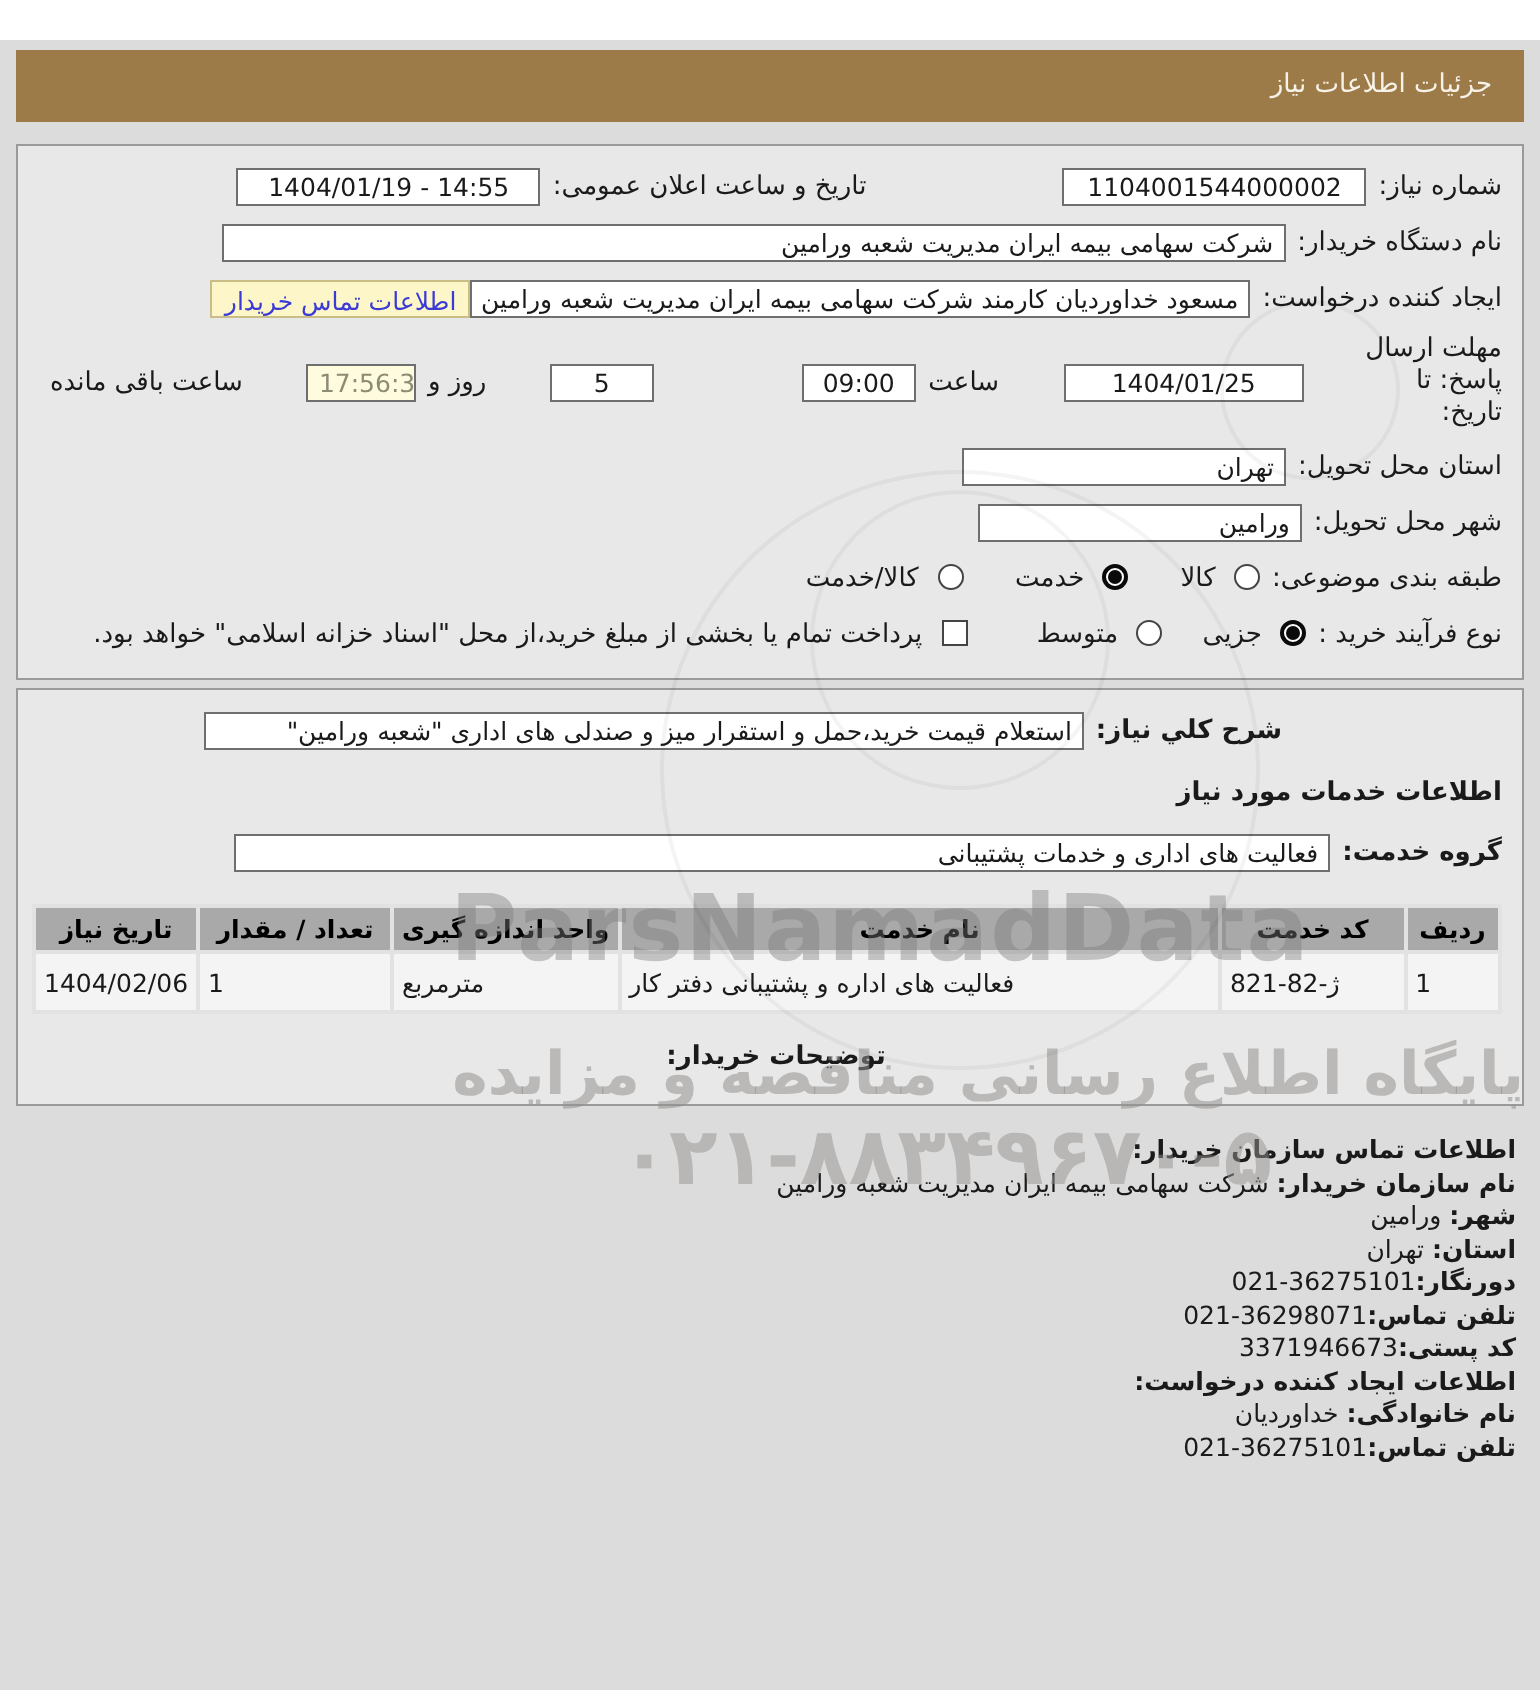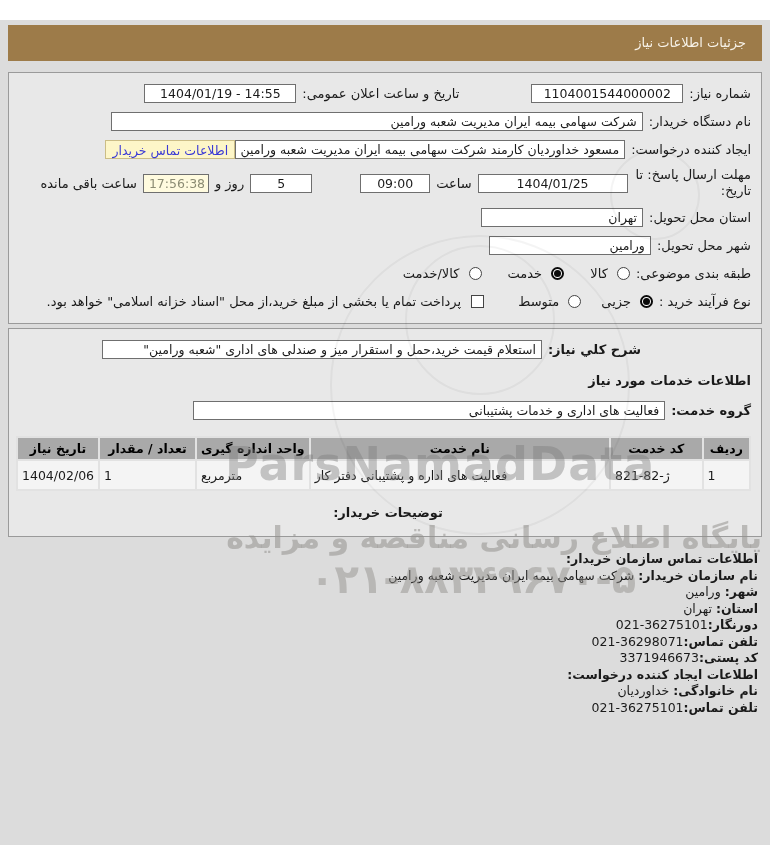--- a/index.html
+++ b/index.html
@@ -23,21 +23,21 @@
     padding:10px 10px 12px 10px; position:relative; z-index:1;
   }
   .row { display:flex; align-items:center; margin-bottom:8px; min-height:20px; }
   .row:last-child { margin-bottom:0; }
   .lbl { white-space:nowrap; margin-left:6px; }
   .lbl.b { font-weight:bold; }
   .field {
     background:#ffffff; border:1px solid #6f6f6f; height:19px; line-height:17px;
     padding:0 5px; font-size:12.5px; overflow:hidden; white-space:nowrap;
   }
-  .field.center { text-align:center; }
+  .field.center { text-align:center;margin-left:26px; }
   .num { direction:ltr; unicode-bidi:embed; }
   .timer { background:#fffbdf; color:#8c8c74; }
   .contact-link {
     color:#3a3ad6; background:#fdf6c8; border:1px solid #cbbd86;
     padding:1px 6px; height:19px; line-height:17px; font-size:12.5px;
     cursor:pointer; white-space:nowrap;text-align:right;
   }
   .two-line { line-height:16px; margin-left:8px; }
   .radio {
     display:inline-block; width:13px; height:13px; border:1px solid #444;
@@ -165,21 +165,21 @@
 
   <div class="row" style="justify-content:flex-start; margin-right:110px">
     <span class="lbl b">شرح کلي نیاز:</span>
     <div class="field" style="width:440px">استعلام قیمت خرید،حمل و استقرار میز و صندلی های اداری "شعبه ورامین"</div>
   </div>
 
   <div class="sec-h">اطلاعات خدمات مورد نیاز</div>
 
   <div class="row" style="margin-top:12px">
     <span class="lbl b">گروه خدمت:</span>
-    <div class="field" style="width:472px">فعالیت های اداری و خدمات پشتیبانی</div>
+    <div class="field" style="width:548px">فعالیت های اداری و خدمات پشتیبانی</div>
   </div>
 
   <table class="svc">
     <thead>
       <tr>
         <th style="width:48px">ردیف</th>
         <th style="width:96px">کد خدمت</th>
         <th style="width:330px">نام خدمت</th>
         <th style="width:108px">واحد اندازه گیری</th>
         <th style="width:98px">تعداد / مقدار</th>

